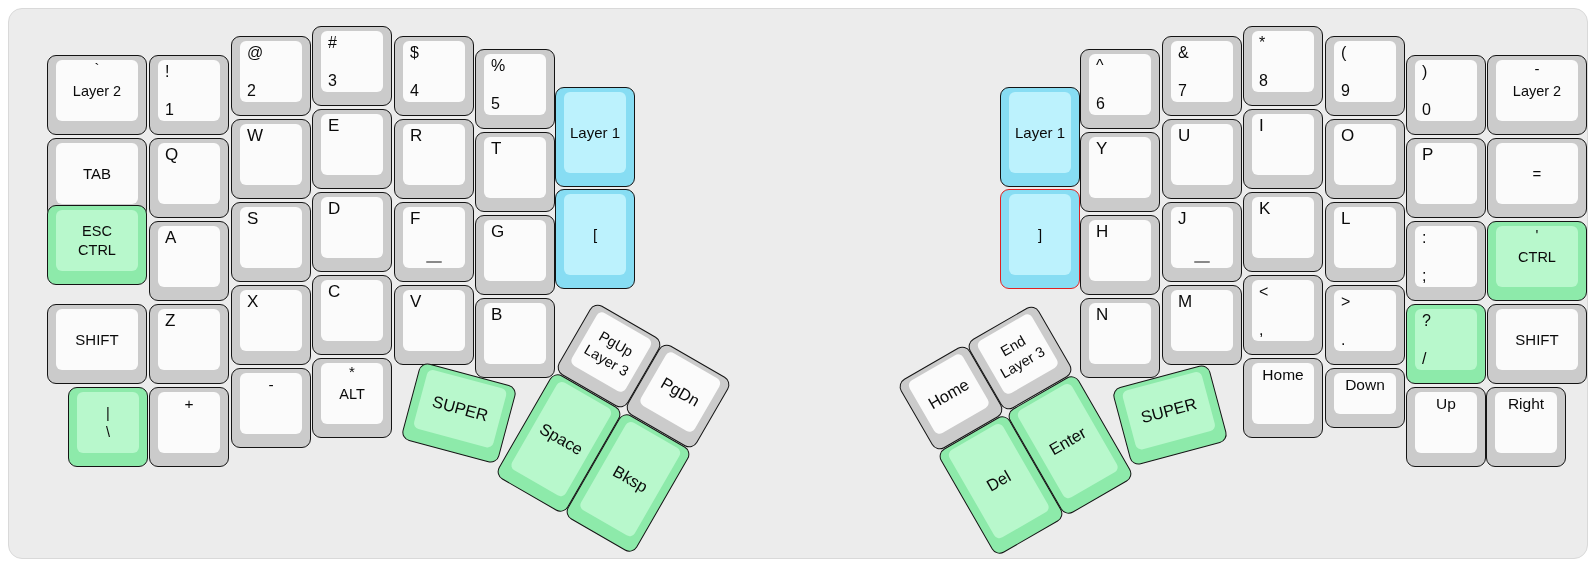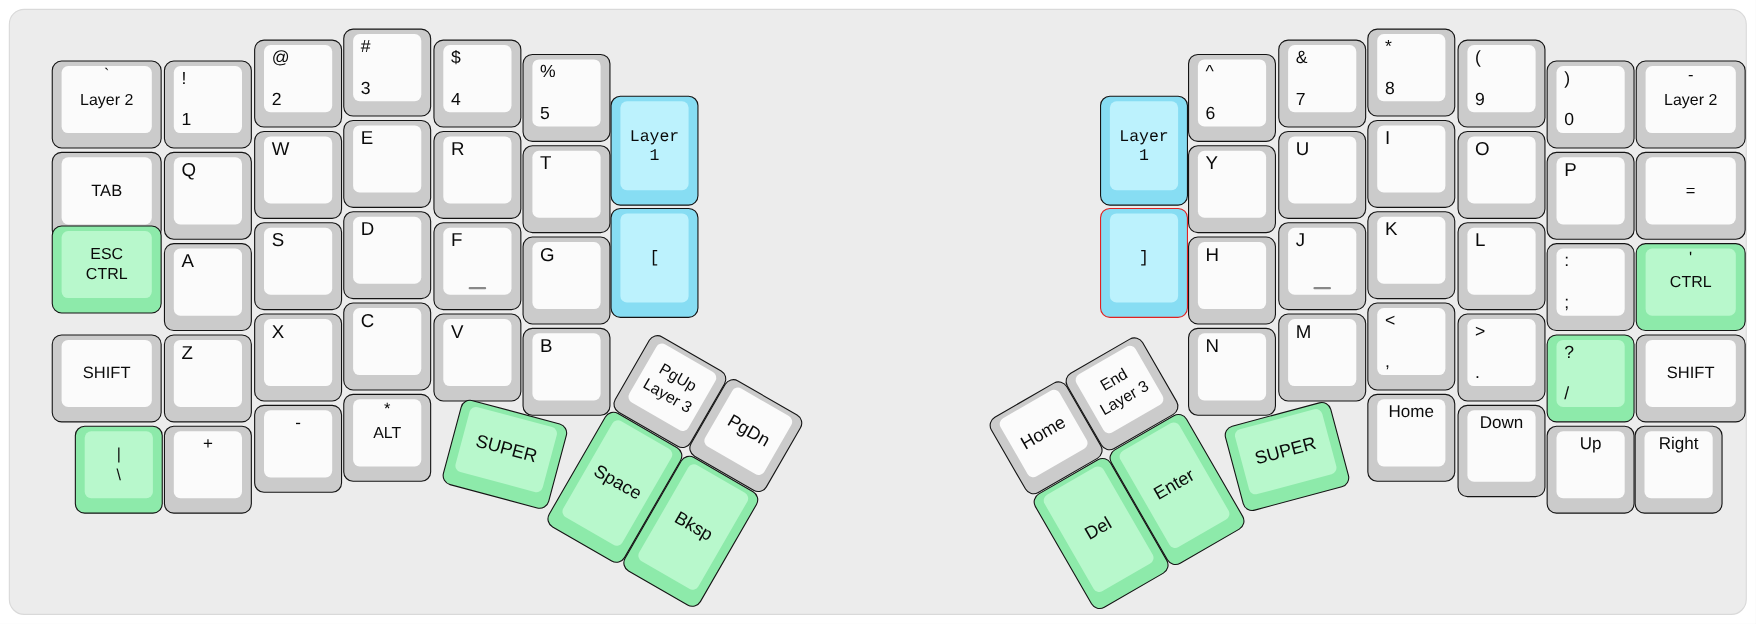--- a/index.html
+++ b/index.html
@@ -10,21 +10,21 @@
   .key{position:absolute;border:1.5px solid #141414;border-radius:9px;
        box-sizing:border-box;transform-origin:center center;}
   .key.white{background:#cbcbcb;}
   .key.green{background:#8deaaa;}
   .key.blue{background:#87ddf3;}
   .key.redborder{border-color:#e02222;}
   .cap{position:absolute;left:8px;right:8px;top:4px;bottom:13px;border-radius:6px;
        display:flex;color:#0a0a0a;}
   .white .cap{background:#fbfbfb;}
   .green .cap{background:#b8f8cc;}
-  .blue .cap{background:#bcf2fd;font-family:Liberation Mono, monospace;}
+  .blue .cap{background:#bcf2fd;}
   
   .cap.tl{padding:3px 7px;font-size:17px;line-height:18px;}
   .cap.lr2{flex-direction:column;justify-content:space-between;align-items:flex-start;
            padding:3px 7px;font-size:16px;line-height:17px;}
   .cap.c{align-items:center;justify-content:center;text-align:center;font-size:15px;}
   .cap.c2{flex-direction:column;align-items:center;justify-content:center;
           text-align:center;font-size:14.5px;line-height:19px;}
   .cap.tc{justify-content:center;align-items:flex-start;padding-top:3px;font-size:15.5px;}
   .cap.tc2{align-items:center;justify-content:center;text-align:center;font-size:14.5px;}
   .cap.tc2 .l0{position:absolute;top:1px;left:0;right:0;text-align:center;
@@ -320,21 +320,21 @@
         <div class="cap tl">
           <span class="lb l0">L</span>
         </div>
       </div>
       <div class="key white" style="left: 1316px; top: 276px; width: 80px; height: 80px;">
         <div class="cap lr2">
           <span class="lb l0">&gt;</span>
           <span class="lb l1">.</span>
         </div>
       </div>
-      <div class="key white" style="left: 1316px; top: 359px; width: 80px; height: 84px;">
+      <div class="key white" style="left: 1316px; top: 359px; width: 80px; height: 60px;">
         <div class="cap tc">
           <span class="lb l0">Down</span>
         </div>
       </div>
       <div class="key white" style="left: 1397px; top: 46px; width: 80px; height: 80px;">
         <div class="cap lr2">
           <span class="lb l0">)</span>
           <span class="lb l1">0</span>
         </div>
       </div>

